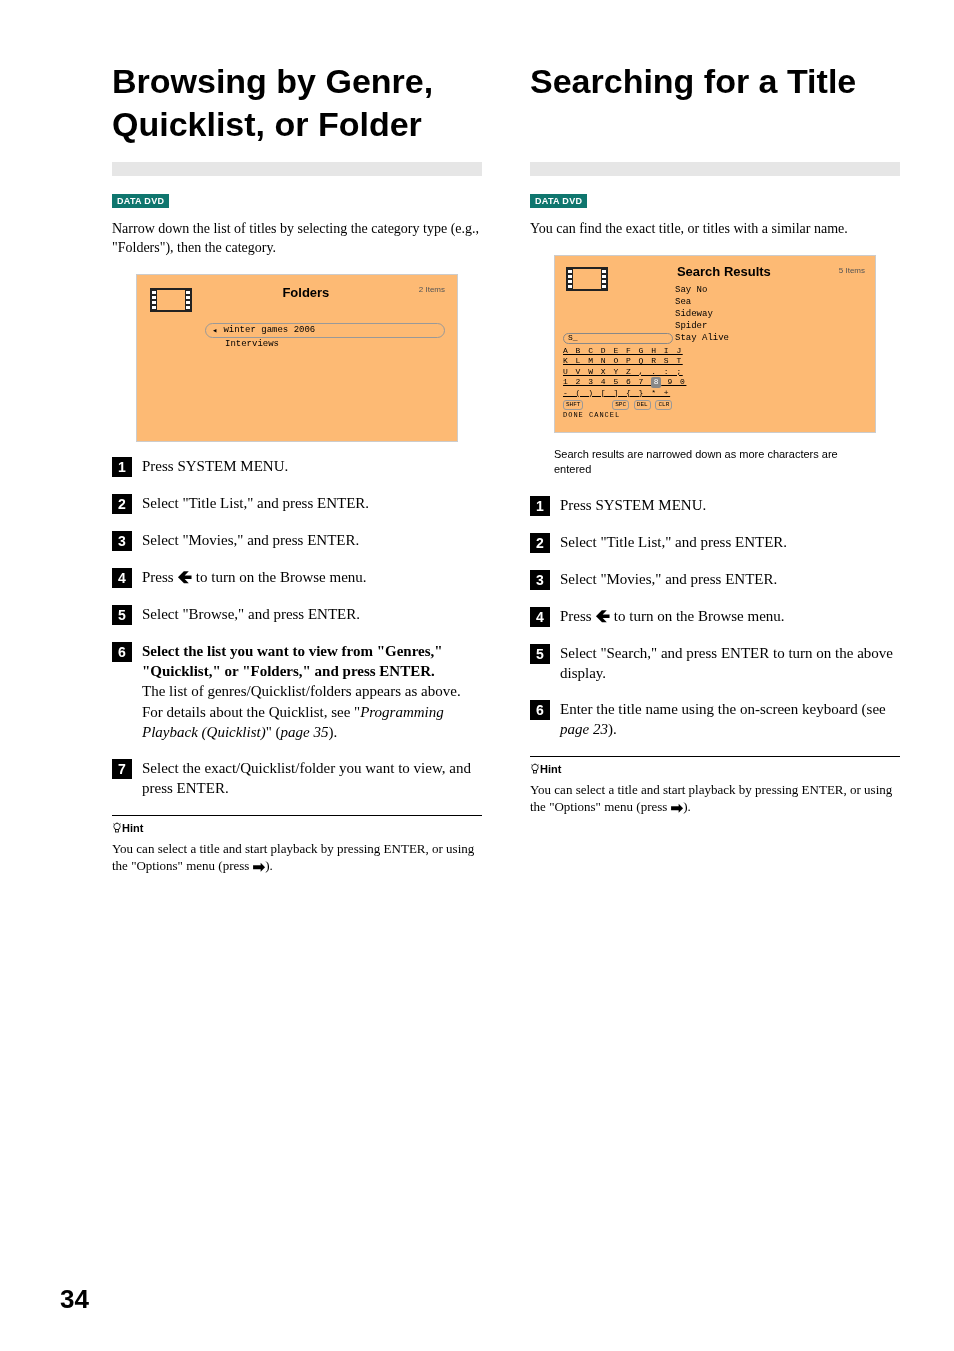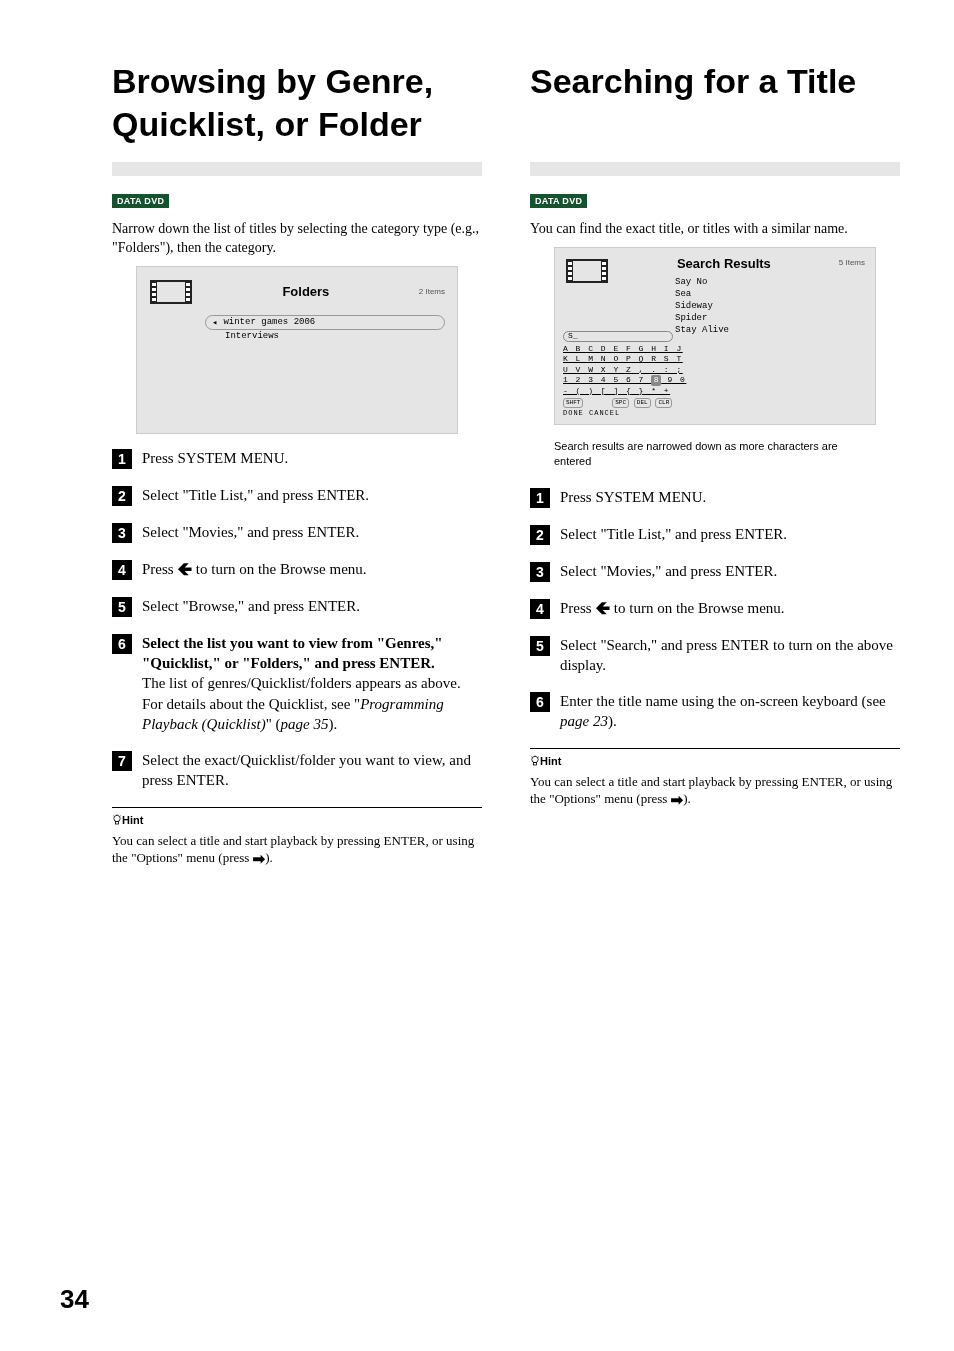--- a/index.html
+++ b/index.html
@@ -27,48 +27,47 @@
       margin-bottom: 12px;
       min-height: 90px;
     }
     .bar-divider {
       height: 14px;
       background: #e6e6e6;
       margin-bottom: 14px;
     }
     .data-dvd-badge {
       display: inline-block;
-      background: #14532d;
+      background: #0f766e;
       color: #fff;
       font-family: Arial, sans-serif;
       font-size: 9px;
       font-weight: bold;
       padding: 2px 5px;
       letter-spacing: 0.3px;
       margin-bottom: 12px;
     }
     .intro {
       font-size: 14px;
       line-height: 1.35;
-      margin-bottom: 8px;
+      margin-bottom: 16px;
     }
     
     .screenshot {
       border: 1px solid #ccc;
-      background: #e5e5e5;
+      background: #fdba74;
       margin: 0 24px 14px 24px;
       font-family: Arial, sans-serif;
     }
     .folders-shot {
       height: 168px;
       padding: 6px;
     }
     .folders-header {
       display: flex;
-      align-items: center;
       gap: 16px;
       padding: 4px 6px 8px 6px;
     }
     .film-icon {
       width: 44px;
       height: 30px;
       flex-shrink: 0;
     }
     .folders-title {
       flex: 1;
@@ -124,21 +123,21 @@
     .search-results-list {
       position: absolute;
       top: 28px;
       left: 120px;
       font-family: 'Courier New', monospace;
       font-size: 9px;
       line-height: 1.35;
     }
     .search-kb {
       position: absolute;
-      bottom: 6px;
+      bottom: 12px;
       left: 8px;
       width: 110px;
       font-family: 'Courier New', monospace;
       font-size: 8px;
       line-height: 1.3;
     }
     .search-input {
       border: 1px solid #888;
       border-radius: 6px;
       padding: 0 4px;

